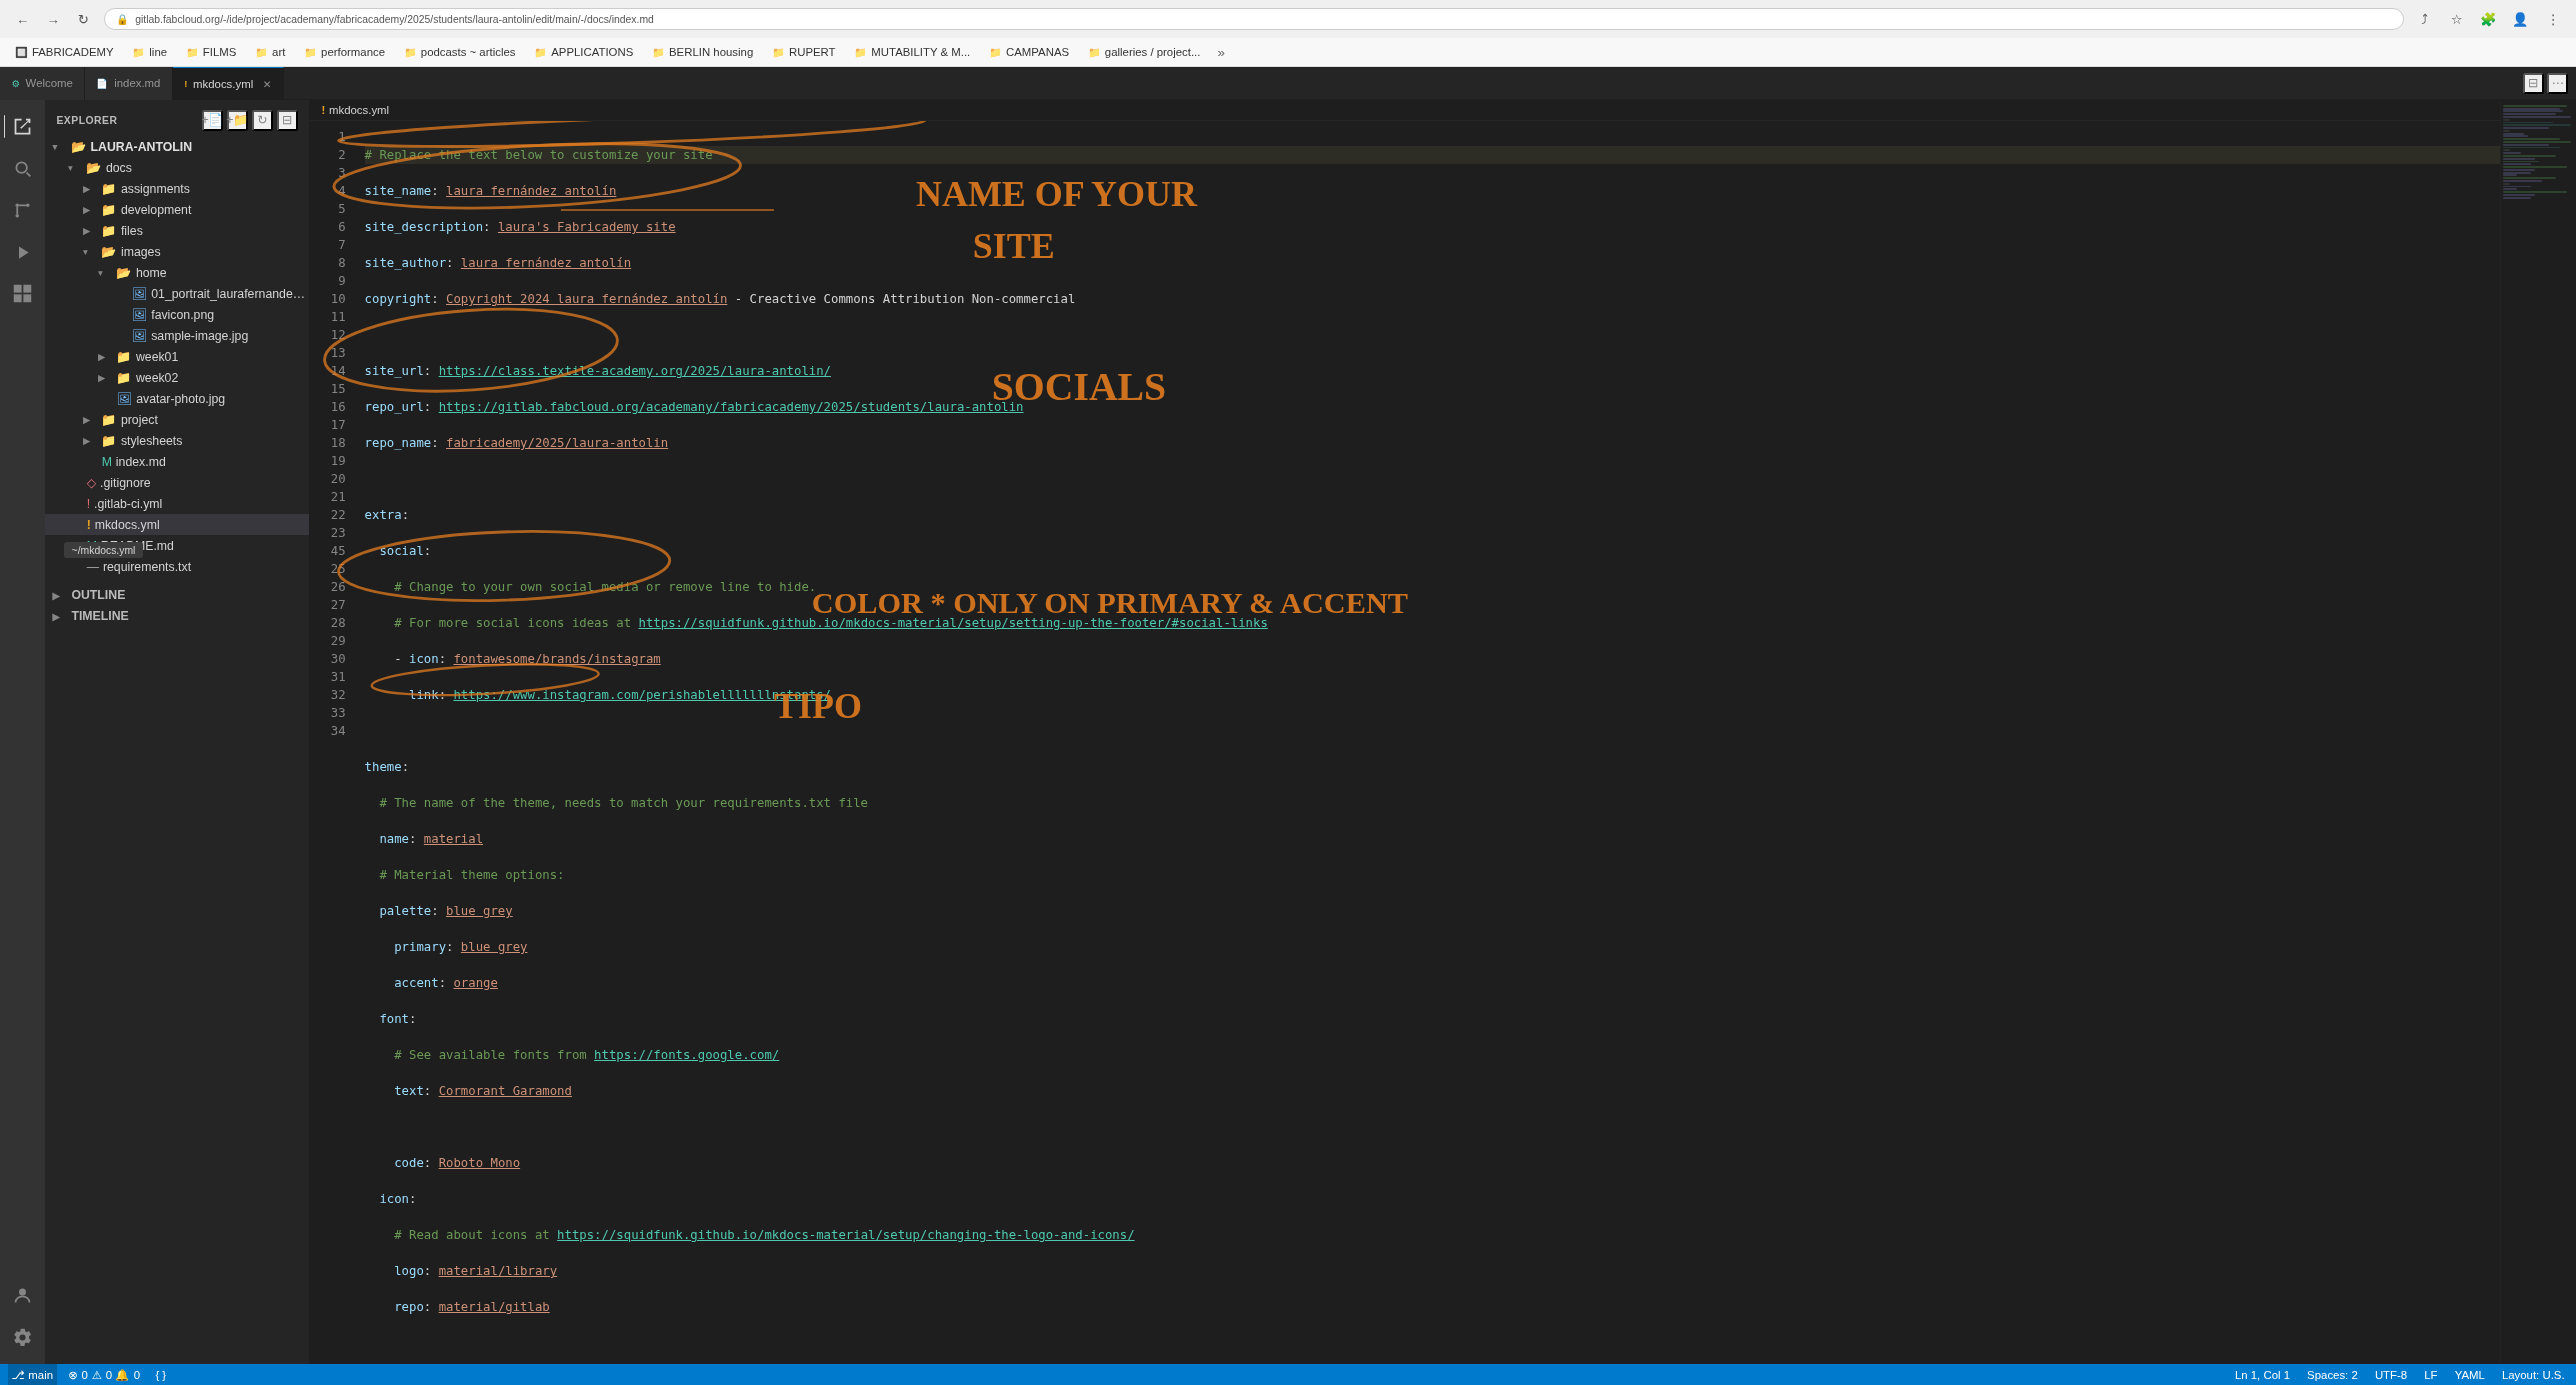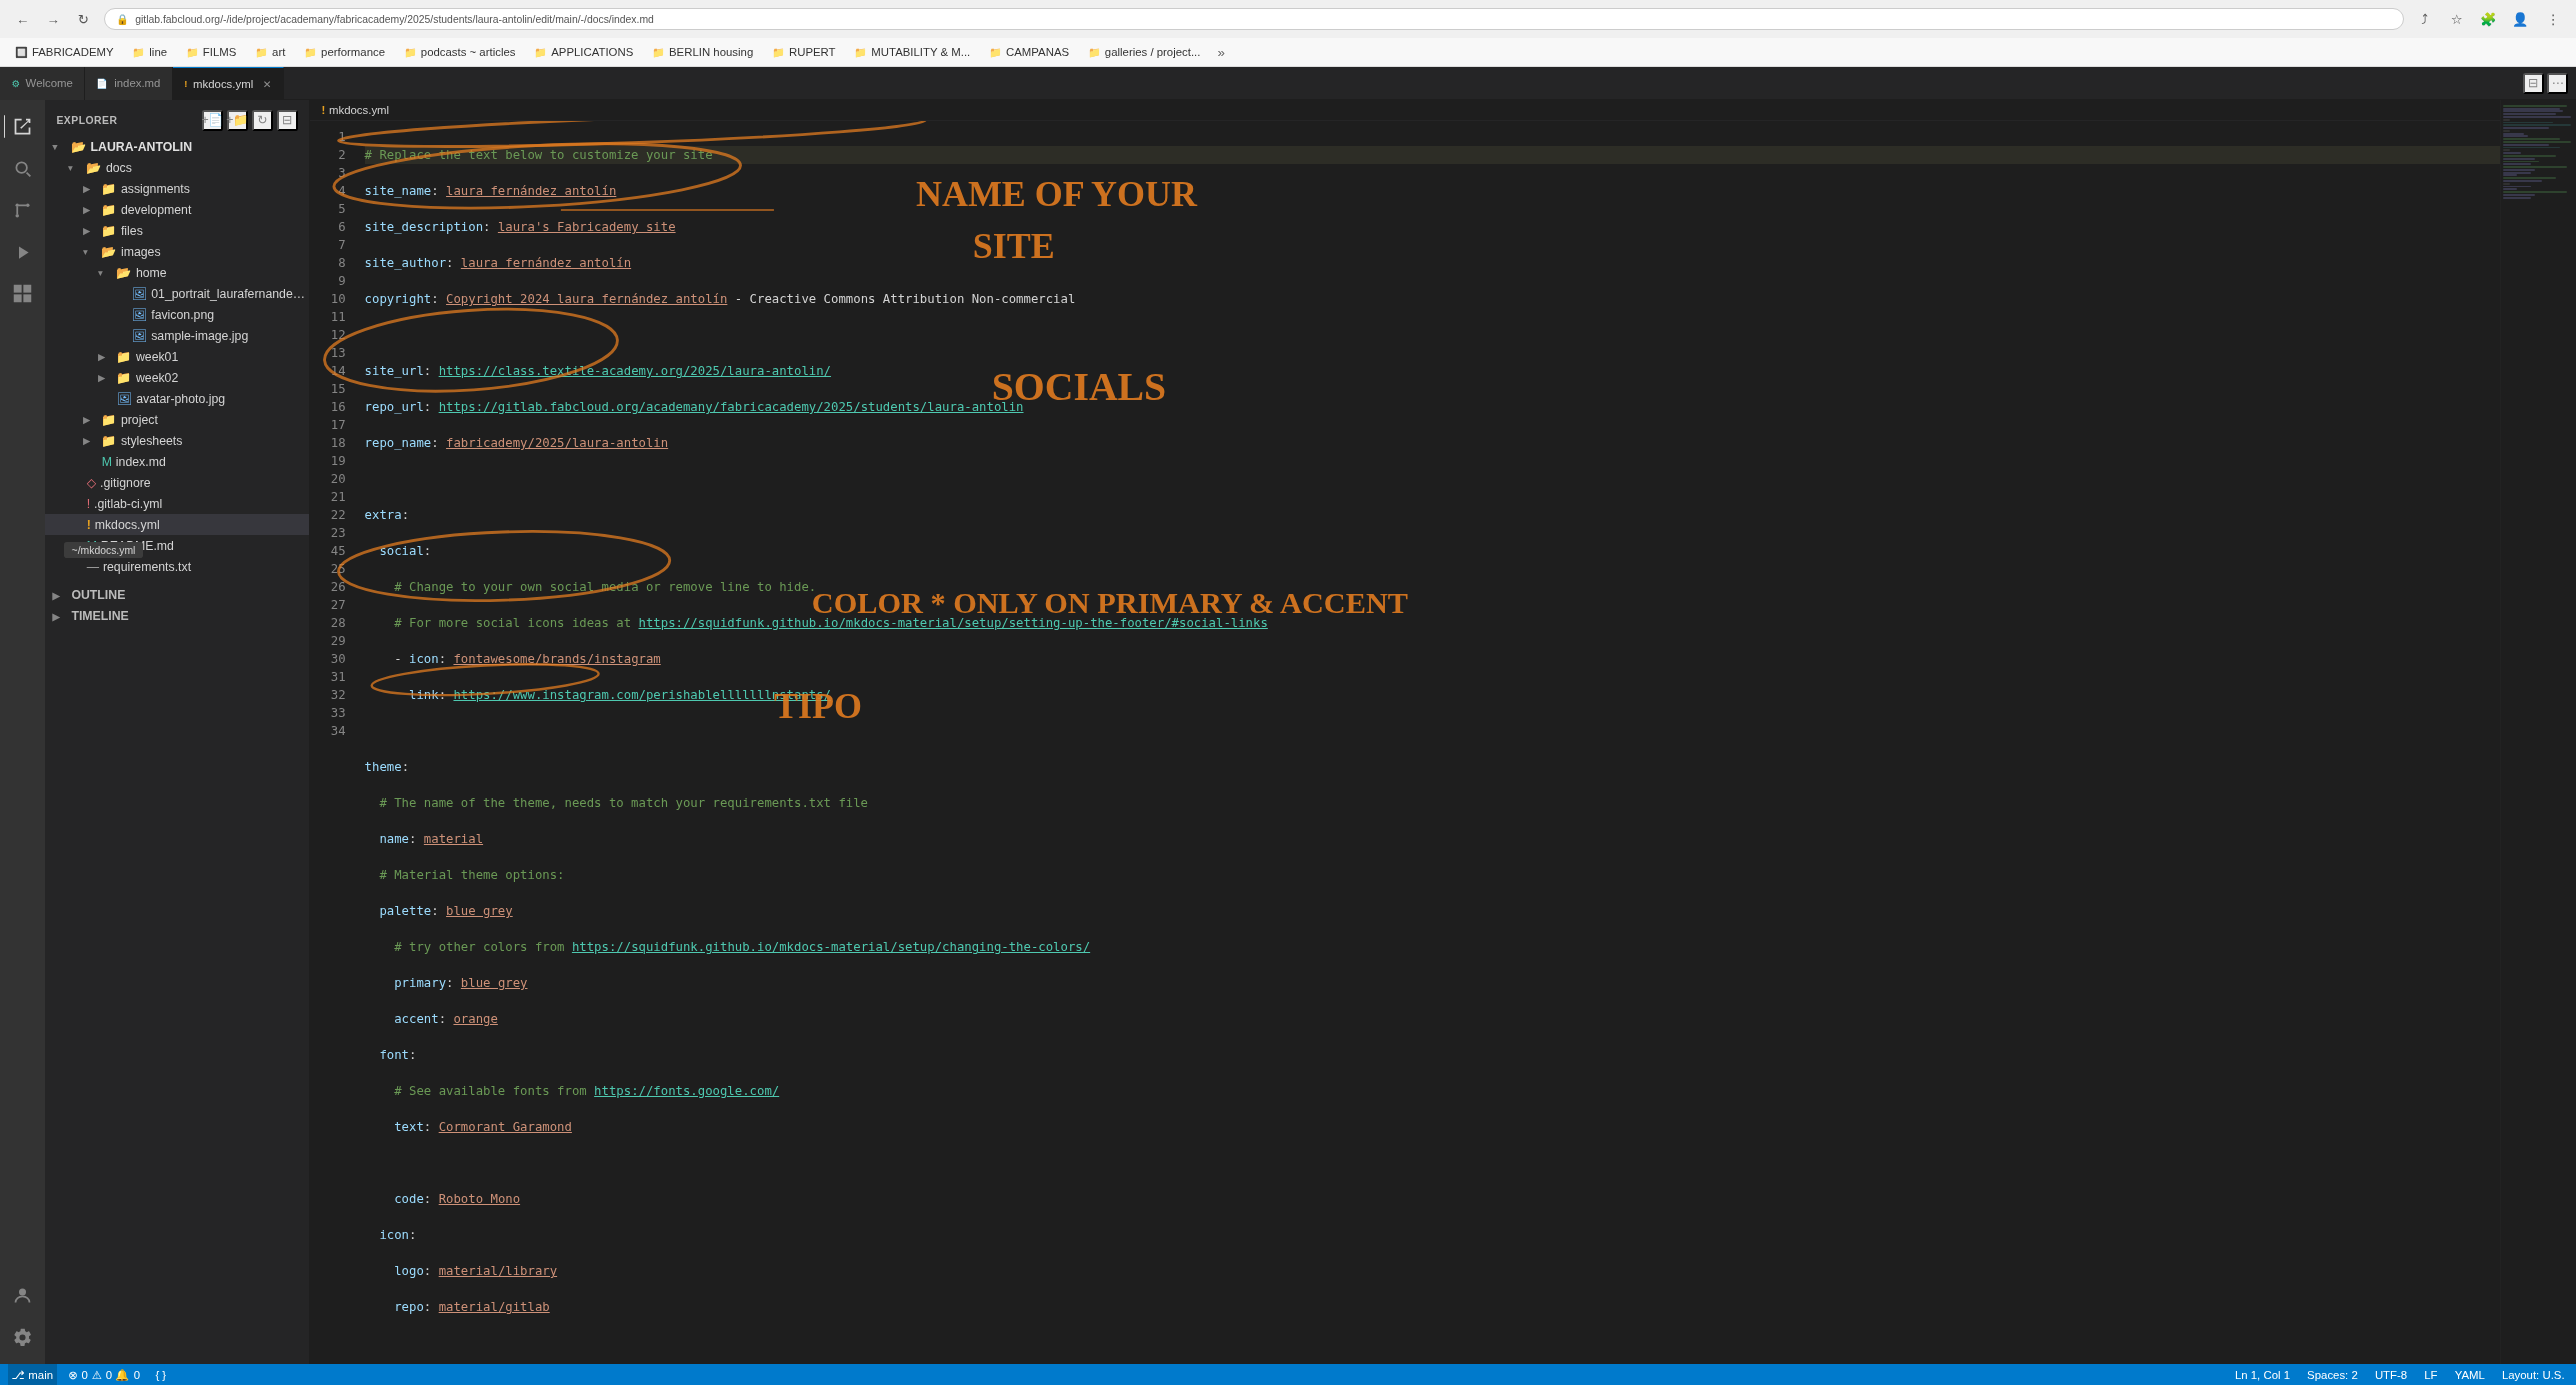--- a/index.html
+++ b/index.html
@@ -462,29 +462,29 @@
 <div class="code-line"><span>    </span><span class="c-comment"># Change to your own social media or remove line to hide.</span></div>
 <div class="code-line"><span>    </span><span class="c-comment"># For more social icons ideas at </span><span class="c-url">https://squidfunk.github.io/mkdocs-material/setup/setting-up-the-footer/#social-links</span></div>
 <div class="code-line"><span>    - </span><span class="c-key">icon</span><span>: </span><span class="c-string">fontawesome/brands/instagram</span></div>
 <div class="code-line"><span>      </span><span class="c-key">link</span><span>: </span><span class="c-url">https://www.instagram.com/perishablelllllllnstants/</span></div>
 <div class="code-line"></div>
 <div class="code-line"><span class="c-section">theme</span><span>:</span></div>
 <div class="code-line"><span>  </span><span class="c-comment"># The name of the theme, needs to match your requirements.txt file</span></div>
 <div class="code-line"><span>  </span><span class="c-key">name</span><span>: </span><span class="c-string">material</span></div>
 <div class="code-line"><span>  </span><span class="c-comment"># Material theme options:</span></div>
 <div class="code-line"><span>  </span><span class="c-key">palette</span><span>: </span><span class="c-string">blue grey</span></div>
-<div class="code-line"><span>    </span><span class="c-comment"># try other colors from </span><span class="c-url">https://squidfunk.github.io/mkdocs-material/setup/changing-the-colors/</span></div>
 <div class="code-line"><span>    </span><span class="c-key">primary</span><span>: </span><span class="c-string">blue grey</span></div>
 <div class="code-line"><span>    </span><span class="c-key">accent</span><span>: </span><span class="c-string">orange</span></div>
 <div class="code-line"><span>  </span><span class="c-section">font</span><span>:</span></div>
 <div class="code-line"><span>    </span><span class="c-comment"># See available fonts from </span><span class="c-url">https://fonts.google.com/</span></div>
 <div class="code-line"><span>    </span><span class="c-key">text</span><span>: </span><span class="c-string">Cormorant Garamond</span></div>
 <div class="code-line"></div>
 <div class="code-line"><span>    </span><span class="c-key">code</span><span>: </span><span class="c-string">Roboto Mono</span></div>
 <div class="code-line"><span>  </span><span class="c-section">icon</span><span>:</span></div>
+<div class="code-line"><span>    </span><span class="c-comment"># Read about icons at </span><span class="c-url">https://squidfunk.github.io/mkdocs-material/setup/changing-the-logo-and-icons/</span></div>
 <div class="code-line"><span>    </span><span class="c-key">logo</span><span>: </span><span class="c-string">material/library</span></div>
 <div class="code-line"><span>    </span><span class="c-key">repo</span><span>: </span><span class="c-string">material/gitlab</span></div>
         </div>
 
         <svg class="annotations" xmlns="http://www.w3.org/2000/svg" style="position:absolute;top:0;left:0;width:100%;height:100%;pointer-events:none;font-size:13px" viewBox="0 0 2313 1313" width="2190" height="1243">
 
           <ellipse cx="340" cy="10" rx="310" ry="13" fill="none" stroke="#e07b20" stroke-width="3" opacity="0.75" transform="rotate(-2, 340, 10)"></ellipse>
 
           <ellipse cx="240" cy="58" rx="215" ry="32" fill="none" stroke="#e07b20" stroke-width="3" opacity="0.75" transform="rotate(-3, 240, 58)"></ellipse>
 

